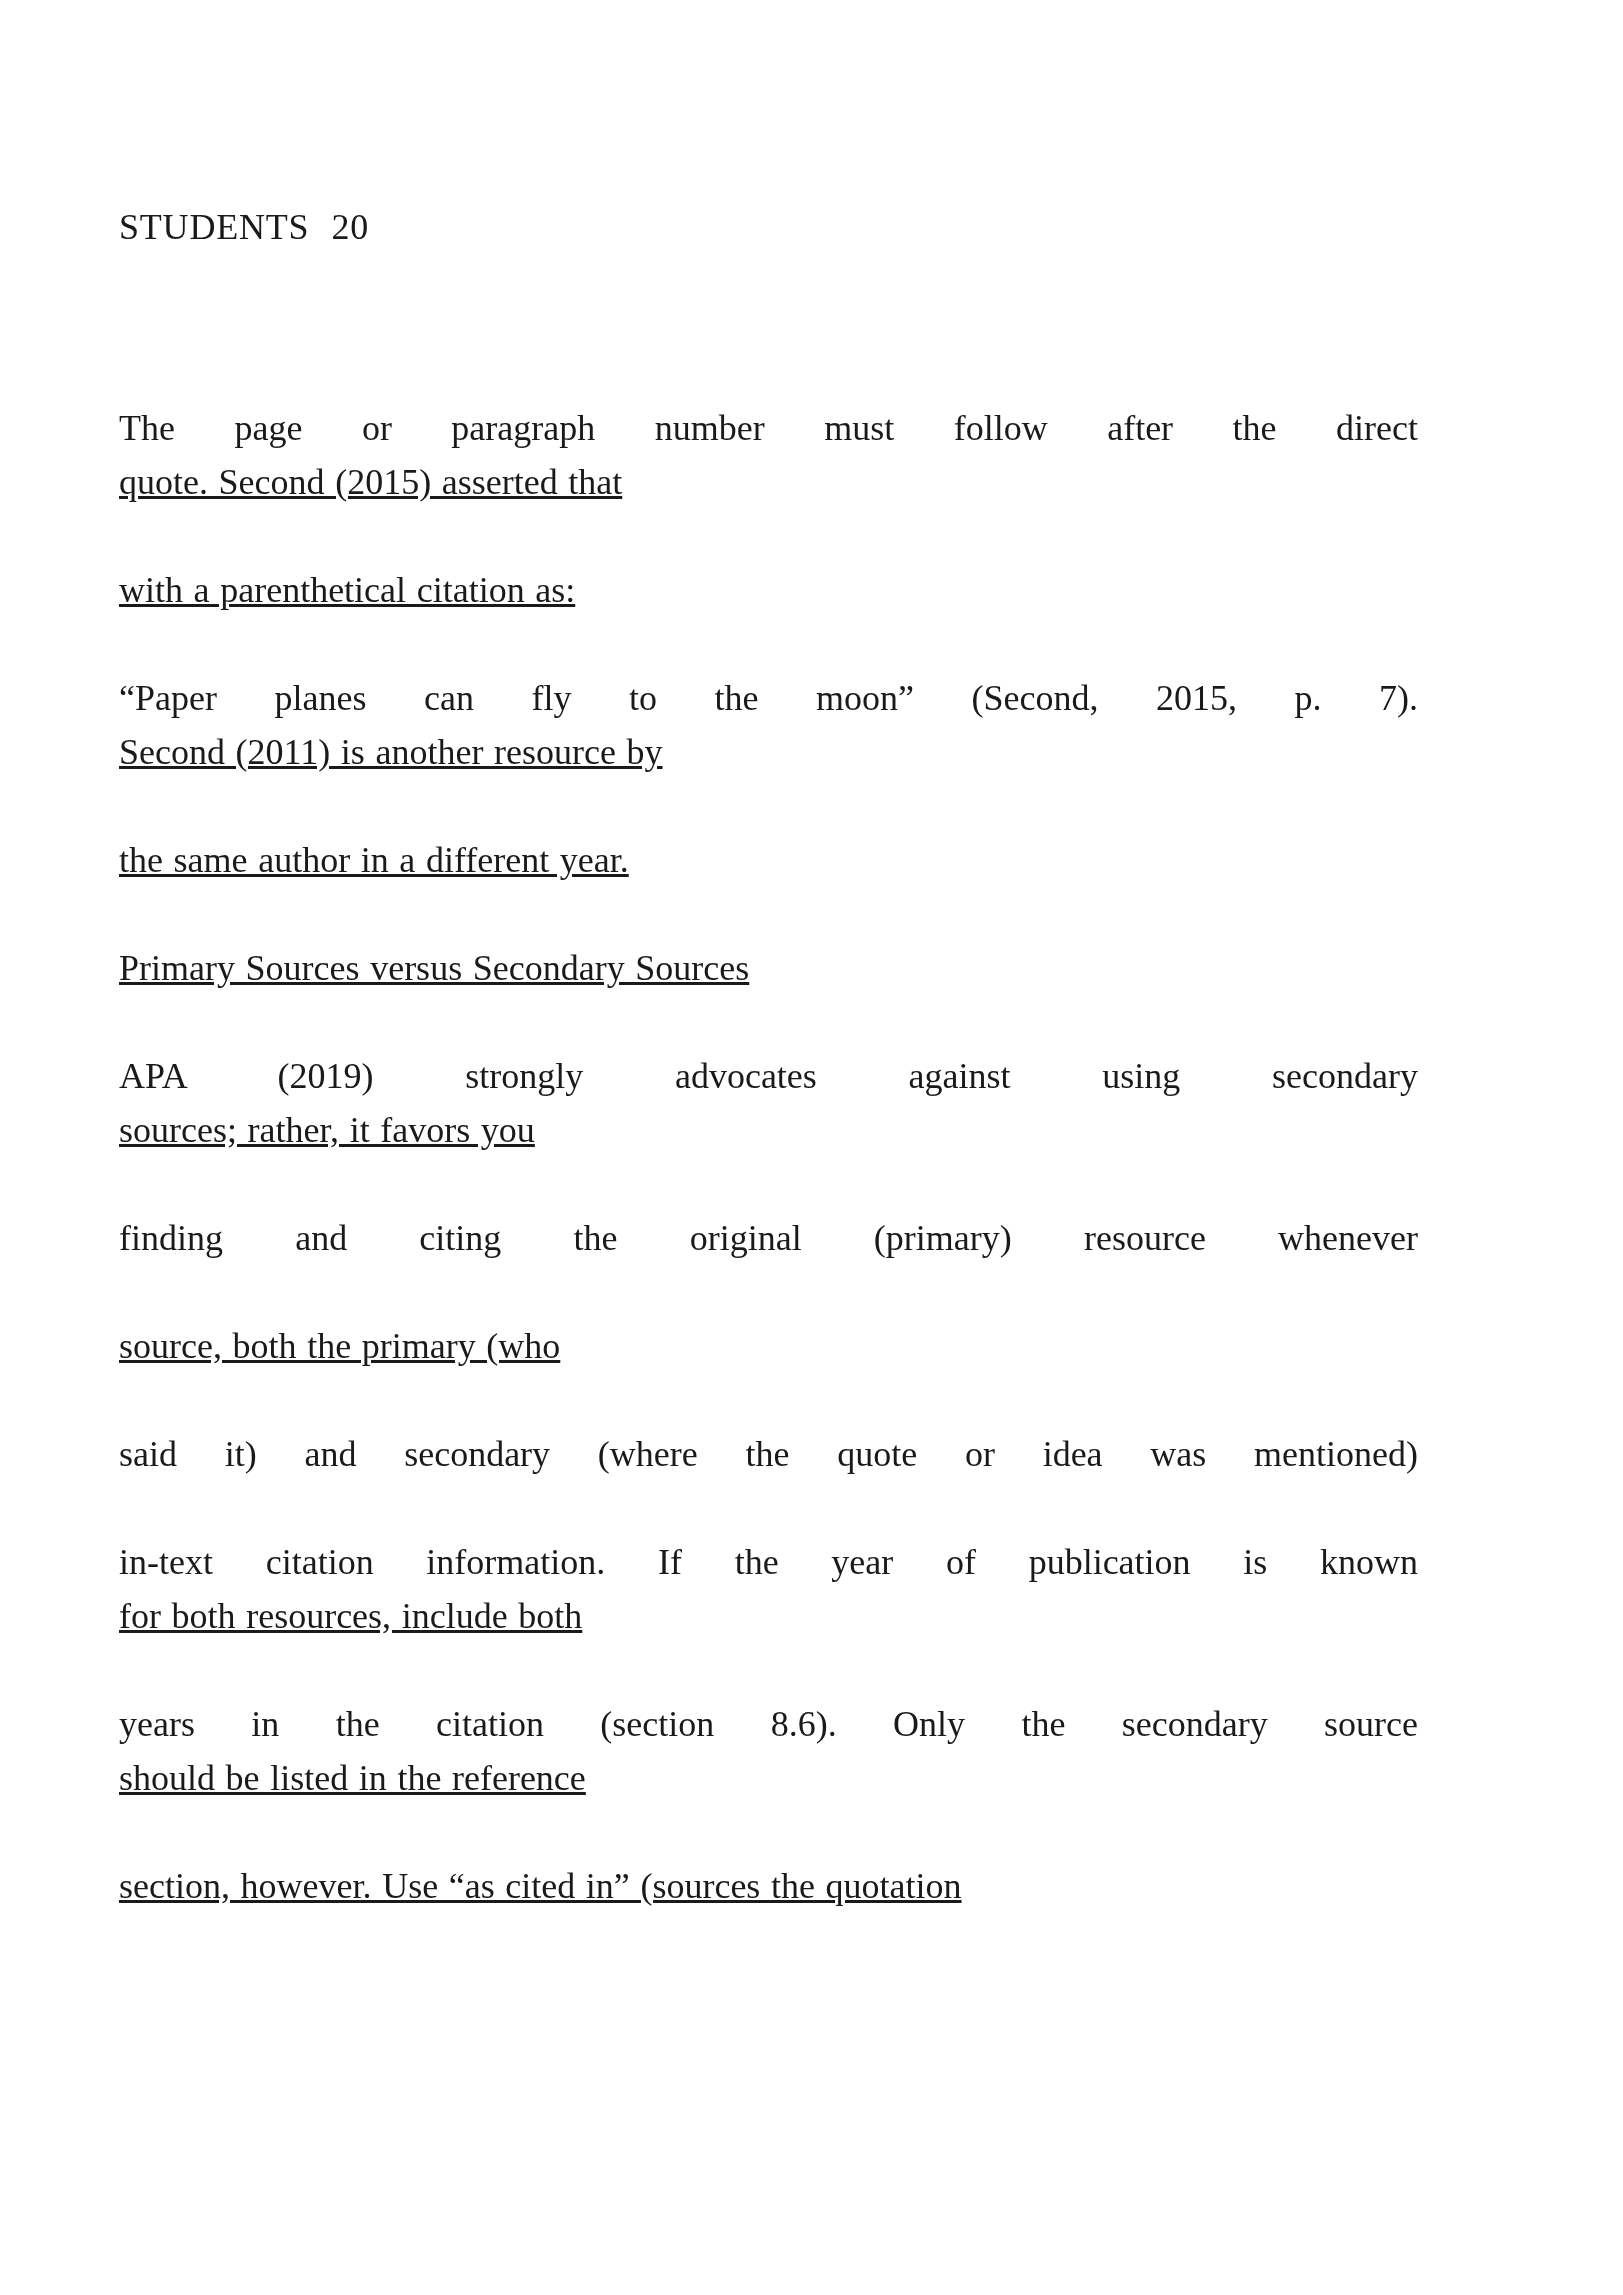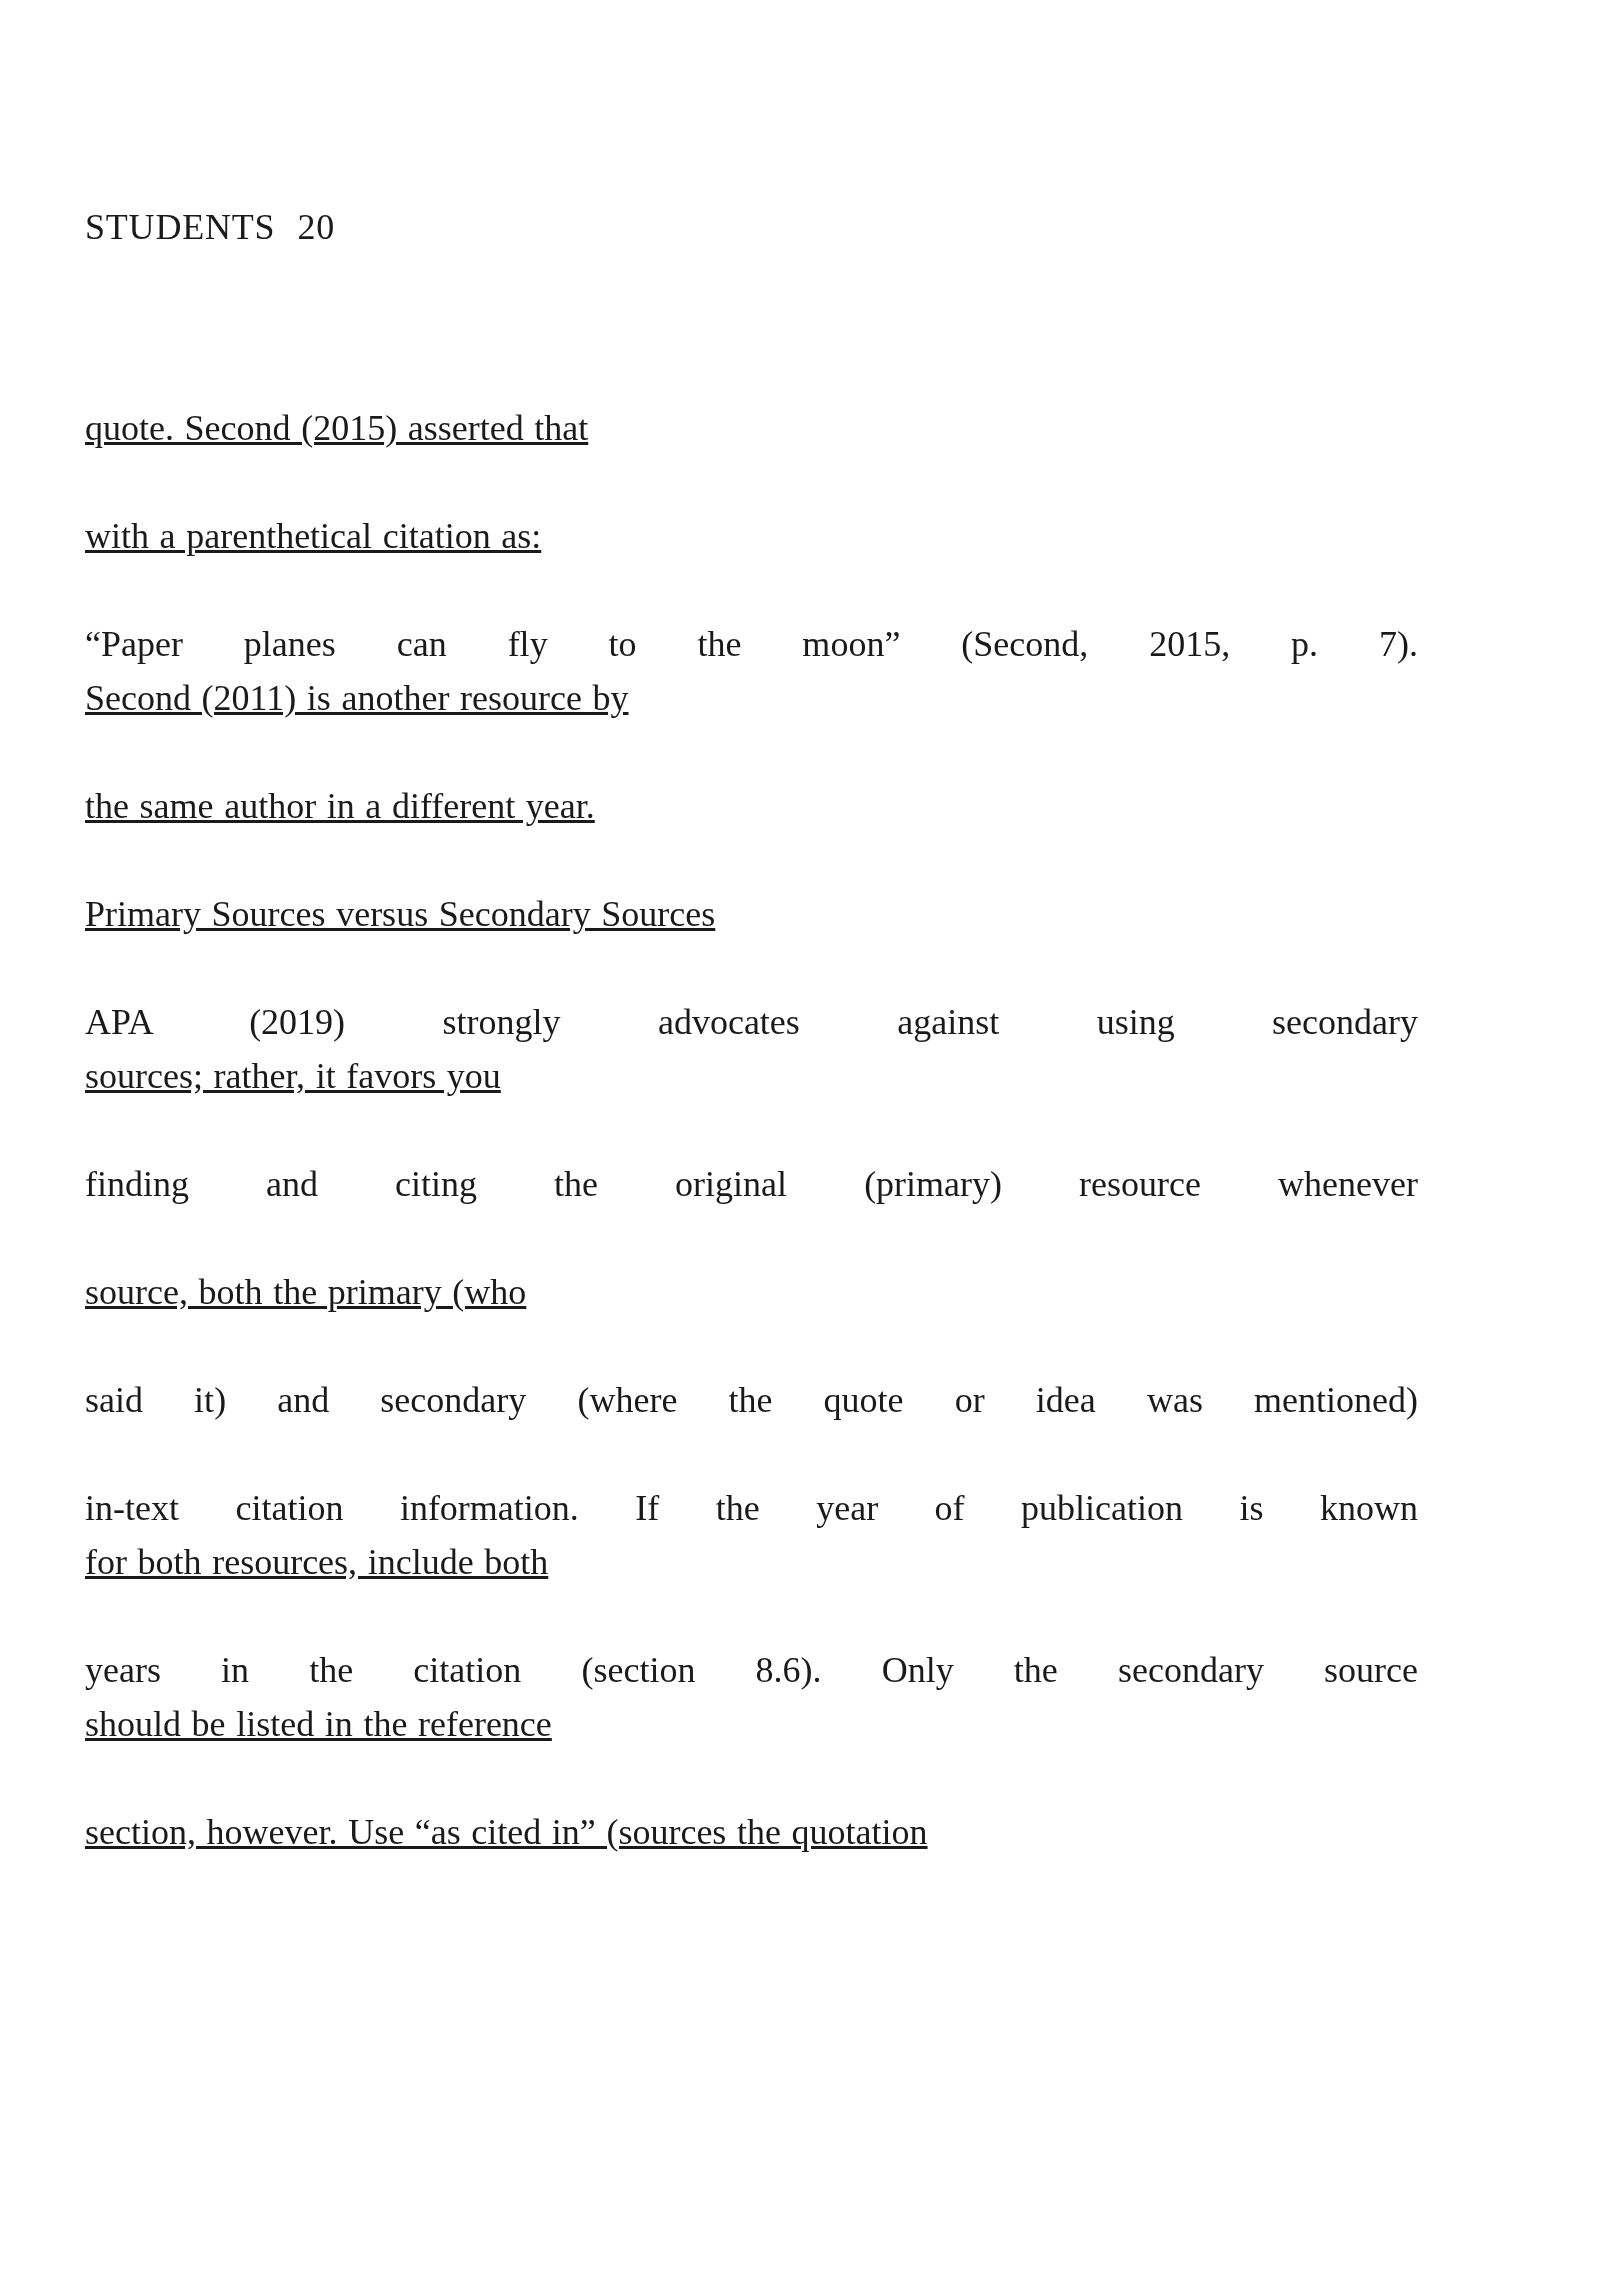--- a/index.html
+++ b/index.html
@@ -12,21 +12,21 @@
     width: 1623px;
     height: 2295px;
     background: #ffffff;
     font-family: "Liberation Serif", "DejaVu Serif", serif;
     color: #1a1a1a;
     overflow: hidden;
     box-sizing: border-box;
   }
   .content {
     box-sizing: border-box;
-    padding: 200px 205px 0 85px; 
+    padding: 200px 205px 0 119px; 
     width: 100%;
     height: 100%;
   }
   .header {
     font-size: 36px;
     line-height: 54px;
     letter-spacing: 0.8px;
     margin: 0 0 147px 0;
   }
   .header .pagenum {
@@ -54,20 +54,21 @@
 <body>
 
 <div class="page">
   <div class="content">
 
     <div class="header">
       <span>STUDENTS</span><span class="pagenum">20</span>
     </div>
 
     <p class="para">
+      <span class="line">The page or paragraph number must follow after the direct</span>
       <span class="line last">quote. Second (2015) asserted that</span>
     </p>
 
     <p class="para">
       <span class="line last">with a parenthetical citation as:</span>
     </p>
 
     <p class="para">
       <span class="line">“Paper planes can fly to the moon” (Second, 2015, p. 7).</span>
       <span class="line last">Second (2011) is another resource by</span>

